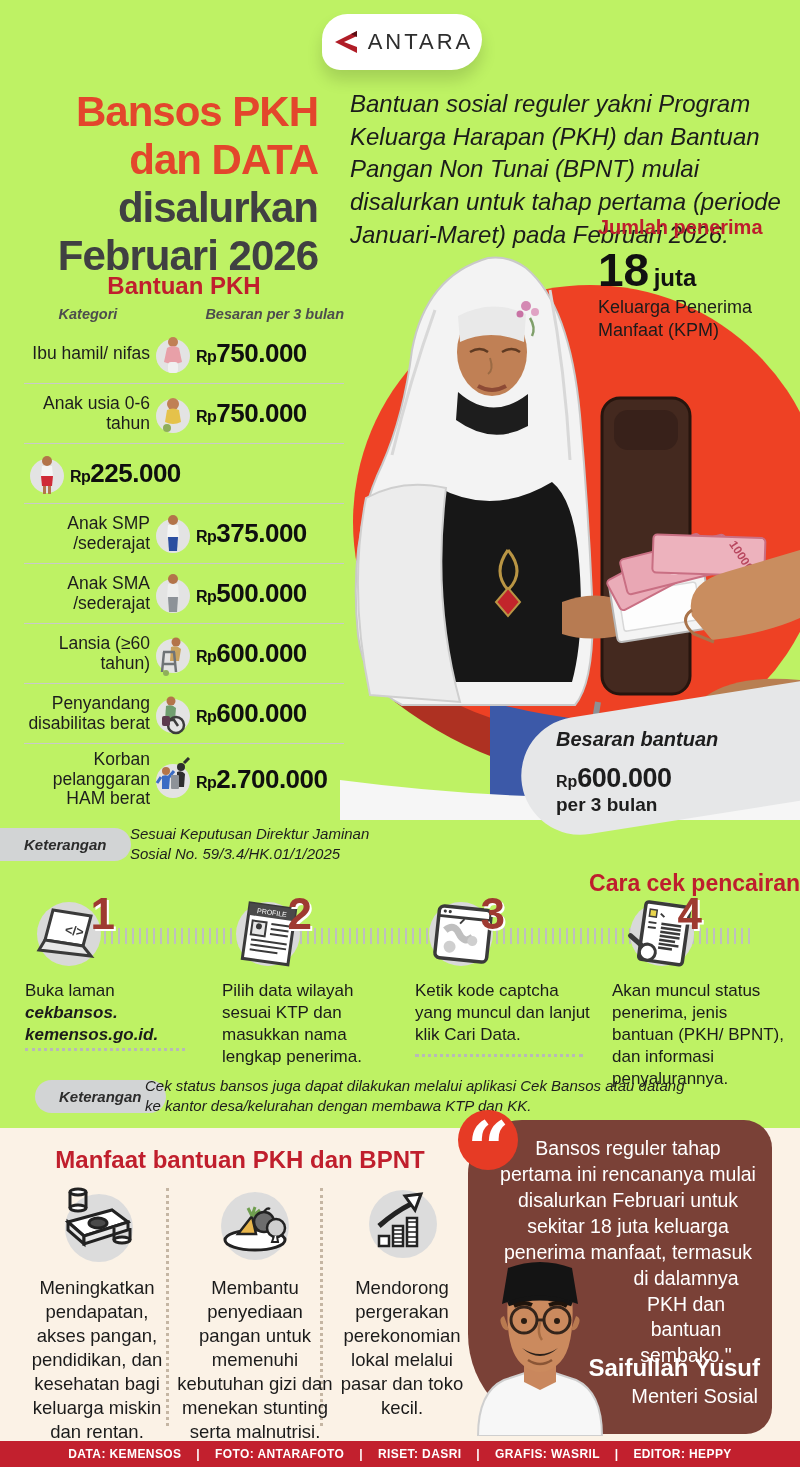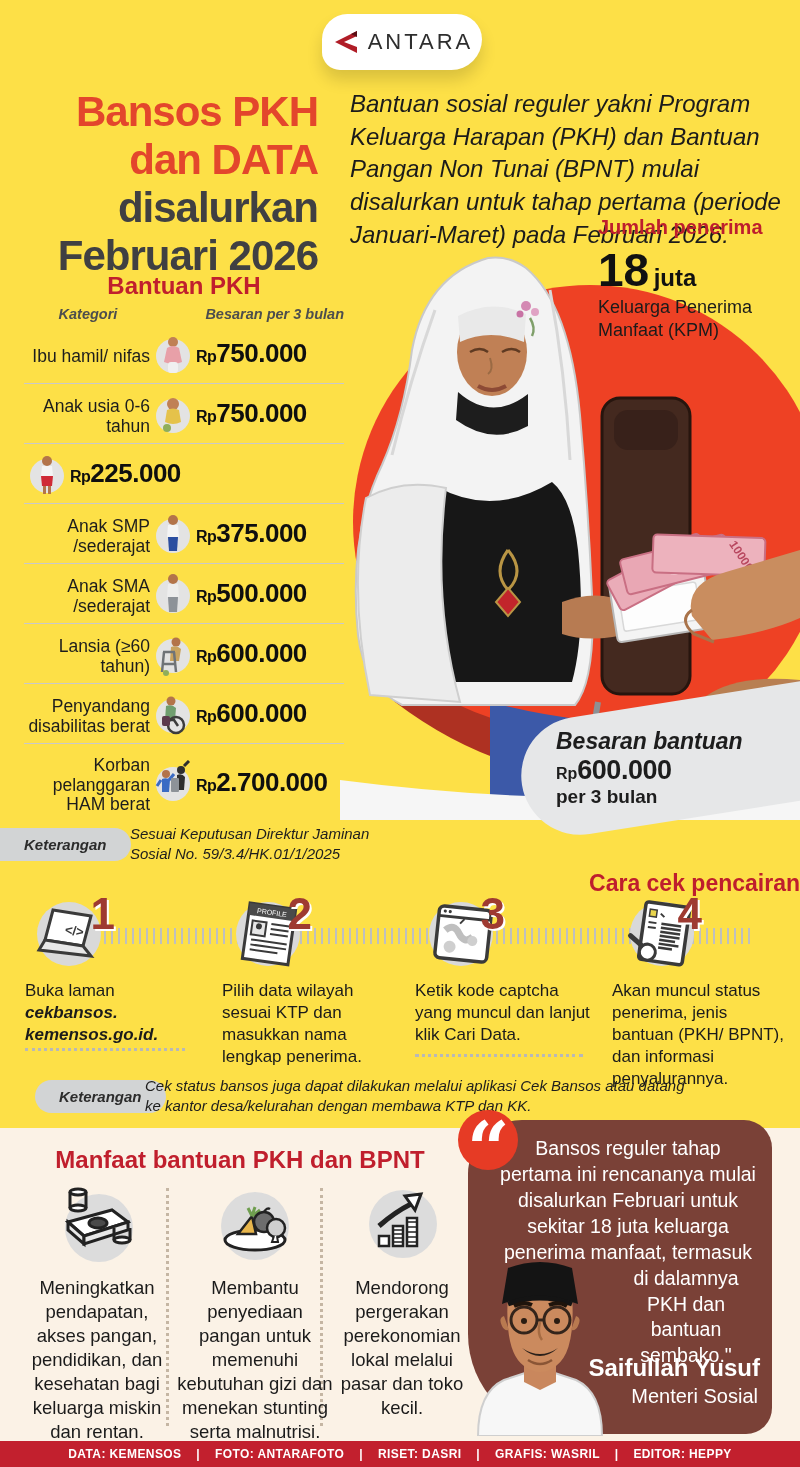--- a/index.html
+++ b/index.html
@@ -1,18 +1,18 @@
 <!DOCTYPE html>
 <html><head>
 <meta charset="utf-8">
 <style>
   * { margin:0; padding:0; box-sizing:border-box; }
   html,body { background:#ffffff; }
   body { font-family:"Liberation Sans", sans-serif; color:#1d1d1d; }
-  #page { position:relative; width:800px; height:1467px; background:#fde047; overflow:hidden; margin:0 auto; }
+  #page { position:relative; width:800px; height:1467px; background:#bef264; overflow:hidden; margin:0 auto; }
 
   
   .logo-pill { position:absolute; left:322px; top:14px; width:160px; height:56px; background:#fff;
     border-radius:28px 28px 34px 20px; box-shadow:0 10px 16px rgba(0,0,0,.14);
     display:flex; align-items:center; justify-content:center; gap:7px; }
   .logo-text { font-size:22px; letter-spacing:3px; color:#2e2e2e; font-weight:500; }
 
   
   .title { position:absolute; left:30px; top:88px; width:288px; text-align:right;
     font-weight:800; letter-spacing:-1px; line-height:1.14; }
@@ -32,37 +32,37 @@
   .illus { position:absolute; left:340px; top:250px; width:460px; height:570px; z-index:1; }
 
   
   .pkh { position:absolute; left:24px; top:272px; width:320px; z-index:5; }
   .pkh-head { text-align:center; color:#c01f2d; font-weight:800; font-size:24px; margin-bottom:6px; }
   .pkh-cols { display:flex; font-style:italic; color:#4d4d4d; font-size:14.5px; font-weight:600; margin-bottom:2px; }
   .pkh-cols .c1 { width:128px; text-align:center; }
   .pkh-cols .c2 { flex:1; text-align:right; }
   .pkh-row { display:flex; align-items:center; border-bottom:1px solid #c9c9c9; padding:6px 0; min-height:60px; }
   .pkh-row:last-child { border-bottom:none; }
-  .pkh-label { width:126px; text-align:right; font-size:17.5px; line-height:1.12; color:#1d1d1d;margin-top:6px; }
+  .pkh-label { width:126px; text-align:right; font-size:17.5px; line-height:1.12; color:#1d1d1d; }
   .pkh-ico { width:46px; display:flex; justify-content:center; }
   .pkh-ico svg { width:38px; height:44px; }
   .pkh-amt { flex:1; text-align:left; font-weight:800; color:#0f0f0f; white-space:nowrap; letter-spacing:-.5px; }
   .pkh-amt .rp { font-size:16px; }
   .pkh-amt .val { font-size:26px; }
 
   
   .gray-slab { position:absolute; left:522px; top:726px; width:430px; height:118px; background:#e6e7e8;
     border-radius:60px; transform:rotate(-9deg); transform-origin:left center; z-index:2; }
   .bpnt { position:absolute; left:378px; top:726px; width:145px; text-align:right; z-index:4; }
   .bpnt .b-head { color:#be1e2d; font-weight:800; font-size:24px; margin-bottom:4px; text-align:center; padding-left:38px; }
   .bpnt .rp { font-size:17px; font-weight:800; }
   .bpnt .val { font-size:30px; font-weight:800; letter-spacing:-.5px; }
   .bpnt .per { font-size:20px; font-weight:700; }
   .besaran { position:absolute; left:556px; top:728px; width:220px; z-index:4; }
-  .besaran .bs-head { font-style:italic; font-weight:800; font-size:23px; color:#1d1d1d; margin-bottom:0; }
+  .besaran .bs-head { font-style:italic; font-weight:800; font-size:20px; color:#1d1d1d; margin-bottom:12px; }
   .besaran .rp { font-size:16px; font-weight:800; }
   .besaran .val { font-size:27px; font-weight:800; letter-spacing:-.5px; }
   .besaran .per { font-size:19px; font-weight:700; }
 
   
   .note-pill { position:absolute; background:#d2d4d5; border-radius:18px; font-style:italic; font-weight:700;
     font-size:15px; color:#2c2c2c; padding:8px 24px; z-index:5; }
   .note-text { position:absolute; font-style:italic; font-size:15px; line-height:1.3; color:#1d1d1d; z-index:5; }
   #note1-pill { left:0px; top:828px; border-radius:0 18px 18px 0; }
   #note1-text { left:130px; top:824px; width:240px; }

